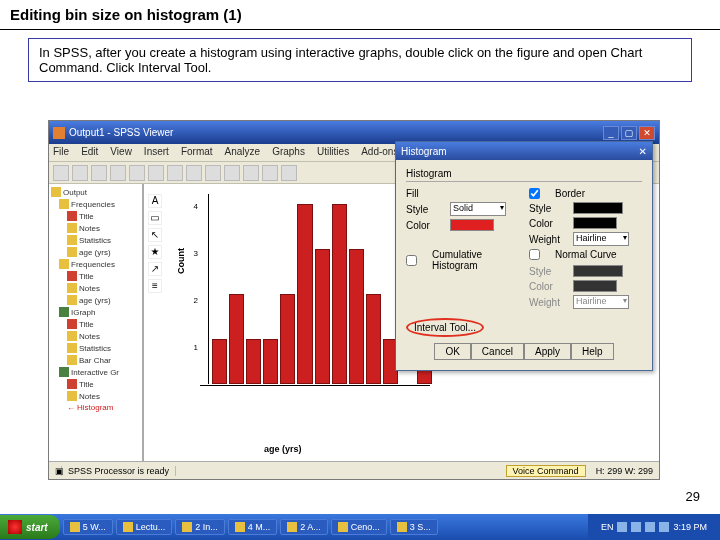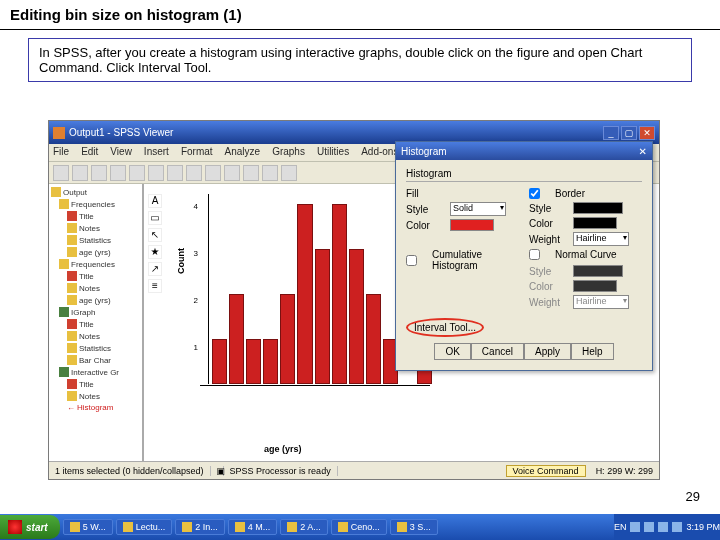--- a/index.html
+++ b/index.html
@@ -52,21 +52,21 @@
 .dlg-btns button{font-size:10px;padding:2px 10px;border:1px solid #888;background:#ece9d8}
 .chk{display:inline-flex;align-items:center;gap:15px;font-size:10px}
 .chk input{width:11px;height:11px}
 .dimmed{color:#888}
 
 .taskbar{position:absolute;left:0;right:0;bottom:0;height:26px;background:linear-gradient(#3a78de,#1a4cae);display:flex;align-items:center;font-size:10px;color:#fff}
 .start-btn{background:linear-gradient(#4caa3a,#2a7a1a);height:24px;display:flex;align-items:center;padding:0 12px 0 8px;font-weight:bold;font-style:italic;border-radius:0 10px 10px 0;gap:4px}
 .start-btn::before{content:"";width:14px;height:14px;background:radial-gradient(circle,#f33,#a00)}
 .task-item{background:#2a5cc0;border:1px solid #4a7cd8;margin-left:3px;padding:2px 6px;display:flex;align-items:center;gap:3px;font-size:9px;border-radius:2px}
 .task-item::before{content:"";width:10px;height:10px;background:#e8c040}
-.tray{margin-left:auto;background:#1a4cae;height:26px;display:flex;align-items:center;padding:0 0;gap:4px;font-size:9px}
+.tray{margin-left:auto;background:#1a4cae;height:26px;display:flex;align-items:center;padding:0 13px;gap:4px;font-size:9px}
 .tray-ic{width:10px;height:10px;background:#8ab4e8}
 </style>
 </head>
 <body>
 
 <div class="slide-title">Editing bin size on histogram (1)</div>
 <div class="caption-box">In SPSS, after you create a histogram using interactive graphs, double click on the figure and open Chart Command.  Click Interval Tool.</div>
 <div class="page-num">29</div>
 
 <div class="screenshot">
@@ -295,21 +295,20 @@
       <div class="dlg-btns">
         <button>OK</button>
         <button>Cancel</button>
         <button>Apply</button>
         <button>Help</button>
       </div>
     </div>
   </div>
 
   <div class="status">
-    <span class="pane">1 items selected (0 hidden/collapsed)</span>
     <span class="pane" style="width:12px">▣</span>
     <span class="pane">SPSS Processor is ready</span>
     <span class="vc">Voice Command</span>
     <span class="pane" style="border:none">H: 299  W: 299</span>
   </div>
 </div>
 
 <div class="taskbar">
   <div class="start-btn">start</div>
   <div class="task-item">5 W...</div>

